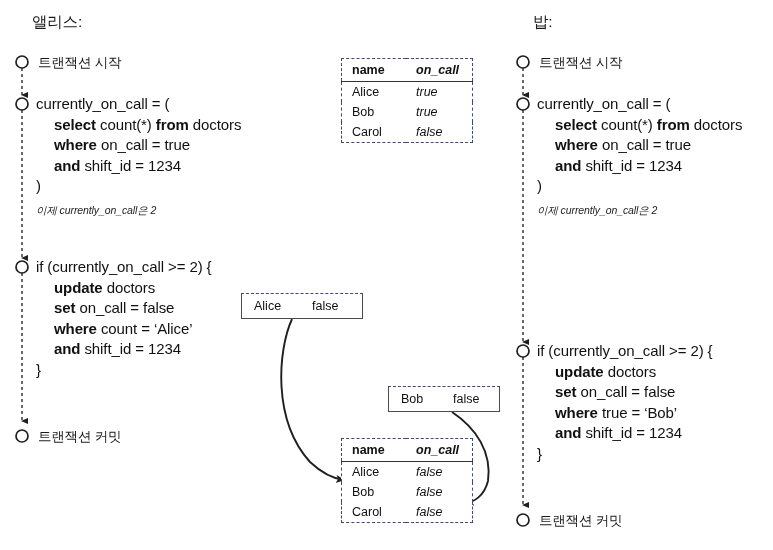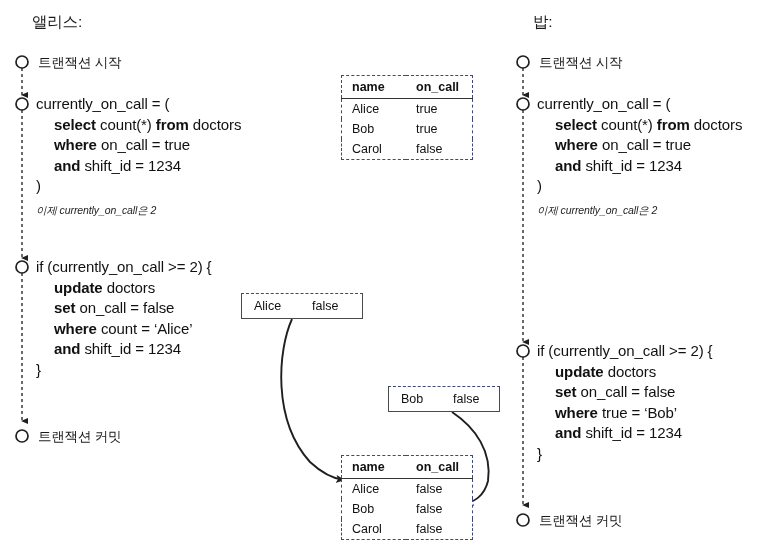--- a/index.html
+++ b/index.html
@@ -69,38 +69,37 @@
     letter-spacing: -0.1px;
   }
 
   
   .db-table {
     border-collapse: collapse;
     background: #ffffff;
     font-size: 12.5px;
     color: #111111;
     border: 1.4px dashed #3b4a78;
-    margin-top: 17px;
   }
   .db-table th {
     font-weight: 700;
     text-align: left;
     padding: 4px 10px 4px 10px;
     border-bottom: 1.3px solid #333333;
     font-size: 12.5px;
     white-space: nowrap;
   }
   .db-table td {
     text-align: left;
     padding: 3px 10px 3px 10px;
     font-weight: 400;
     white-space: nowrap;
   }
   .db-table th.col-name, .db-table td.col-name { min-width: 44px; }
-  .db-table th.col-val,  .db-table td.col-val  { min-width: 46px; }
+  .db-table th.col-val,  .db-table td.col-val  { min-width: 46px; font-style: italic; }
 
   
   .row-box {
     background: #ffffff;
     border: 1.3px solid #4a4a4a;
     border-top: 1.4px dashed #3b4a78;
     font-size: 12.5px;
     color: #111111;
     padding: 4px 12px;
     white-space: nowrap;

